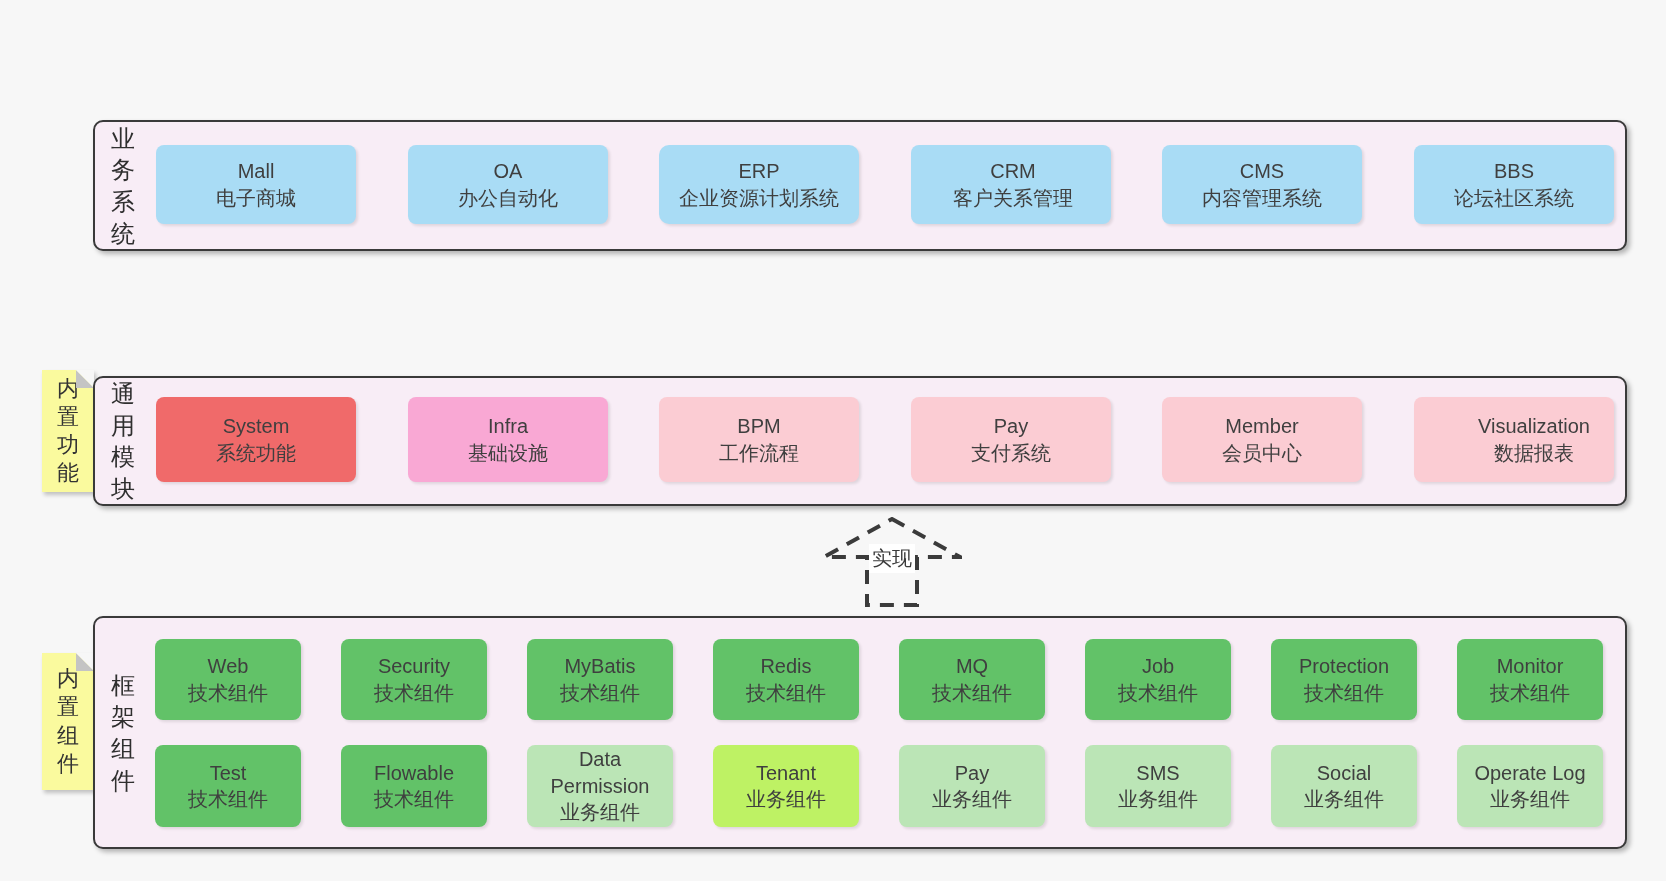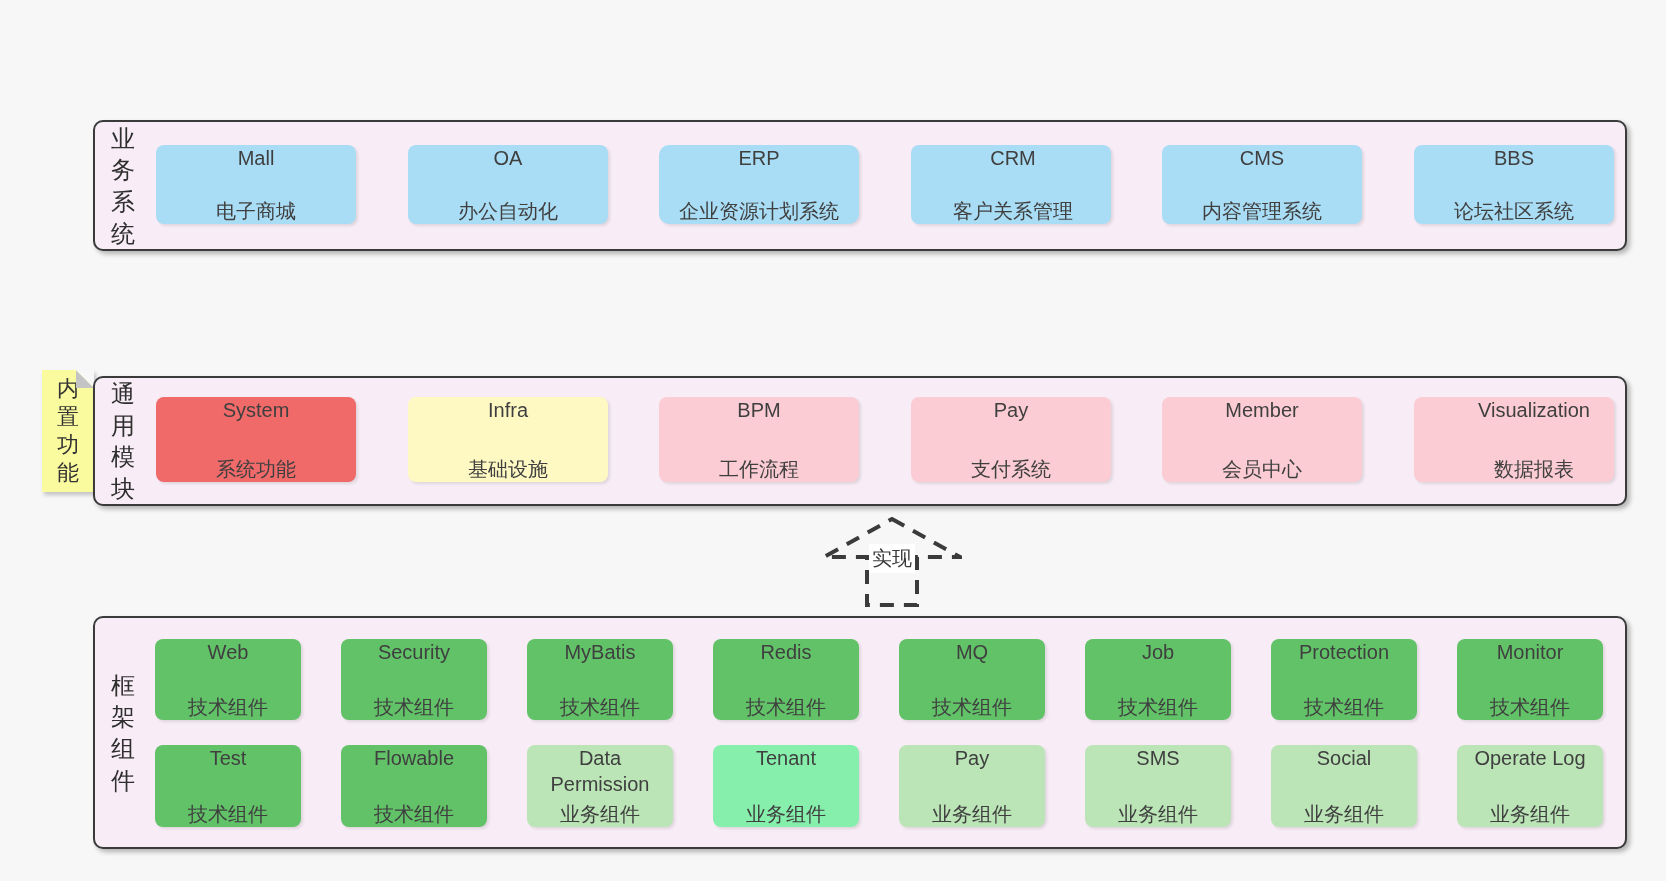--- a/index.html
+++ b/index.html
@@ -16,21 +16,21 @@
     box-shadow:3px 3px 5px rgba(0,0,0,.28);
     z-index:2;
   }
   .vlabel{
     position:absolute;left:13px;top:50%;transform:translateY(-50%);
     width:30px;font-size:24px;line-height:1.32;text-align:center;
     color:#2f2f2f;word-break:break-all;
   }
   .box{
     position:absolute;border-radius:8px;
-    display:flex;flex-direction:column;align-items:center;justify-content:space-between;
+    display:flex;flex-direction:column;align-items:center;justify-content:center;
     text-align:center;color:var(--text,#3f3f3f);
     font-size:20px;line-height:1.32;
     box-shadow:2px 2px 3px rgba(0,0,0,.10);
     padding:0 4px;box-sizing:border-box;
   }
   .box .bname{display:block;}
   .box .bsub{display:block;}
   .tab{
     position:absolute;left:42px;width:52px;
     background:var(--tab-yellow,#fafa9e);
@@ -60,20 +60,23 @@
   }
 </style>
 </head>
 <body>
 
 <div id="canvas">
 
   <div class="tab" style="top:370px;height:122px;">
     <span>内置功能</span>
   </div>
+  <div class="tab" style="top:653px;height:137px;">
+    <span>内置组件</span>
+  </div>
 
   <div class="section" style="top:120px;height:127px;">
     <div class="vlabel">业务系统</div>
     <div class="boxes">
         <div class="box" style="left: 61px; top: 23px; width: 200px; height: 79px; background: rgb(169, 220, 245);">
           <span class="bname">Mall</span>
           <span class="bsub">电子商城</span>
         </div>
         <div class="box" style="left: 313px; top: 23px; width: 200px; height: 79px; background: rgb(169, 220, 245);">
           <span class="bname">OA</span>
@@ -99,21 +102,21 @@
   </div>
 
 
   <div class="section" style="top:376px;height:126px;">
     <div class="vlabel">通用模块</div>
     <div class="boxes">
         <div class="box" style="left: 61px; top: 19px; width: 200px; height: 85px; background: rgb(240, 106, 106);">
           <span class="bname">System</span>
           <span class="bsub">系统功能</span>
         </div>
-        <div class="box" style="left: 313px; top: 19px; width: 200px; height: 85px; background: #fef9c3;">
+        <div class="box" style="left: 313px; top: 19px; width: 200px; height: 85px; background: #f9a8d4;">
           <span class="bname">Infra</span>
           <span class="bsub">基础设施</span>
         </div>
         <div class="box" style="left: 564px; top: 19px; width: 200px; height: 85px; background: rgb(251, 204, 211);">
           <span class="bname">BPM</span>
           <span class="bsub">工作流程</span>
         </div>
         <div class="box" style="left: 816px; top: 19px; width: 200px; height: 85px; background: rgb(251, 204, 211);">
           <span class="bname">Pay</span>
           <span class="bsub">支付系统</span>
@@ -176,21 +179,21 @@
           <span class="bsub">技术组件</span>
         </div>
         <div class="box" style="left: 246px; top: 127px; width: 146px; height: 82px; background: rgb(98, 194, 104);">
           <span class="bname">Flowable</span>
           <span class="bsub">技术组件</span>
         </div>
         <div class="box" style="left: 432px; top: 127px; width: 146px; height: 82px; background: rgb(187, 229, 182);">
           <span class="bname">Data Permission</span>
           <span class="bsub">业务组件</span>
         </div>
-        <div class="box" style="left: 618px; top: 127px; width: 146px; height: 82px; background: #86efac;">
+        <div class="box" style="left: 618px; top: 127px; width: 146px; height: 82px; background: #bef264;">
           <span class="bname">Tenant</span>
           <span class="bsub">业务组件</span>
         </div>
         <div class="box" style="left: 804px; top: 127px; width: 146px; height: 82px; background: rgb(187, 229, 182);">
           <span class="bname">Pay</span>
           <span class="bsub">业务组件</span>
         </div>
         <div class="box" style="left: 990px; top: 127px; width: 146px; height: 82px; background: rgb(187, 229, 182);">
           <span class="bname">SMS</span>
           <span class="bsub">业务组件</span>

